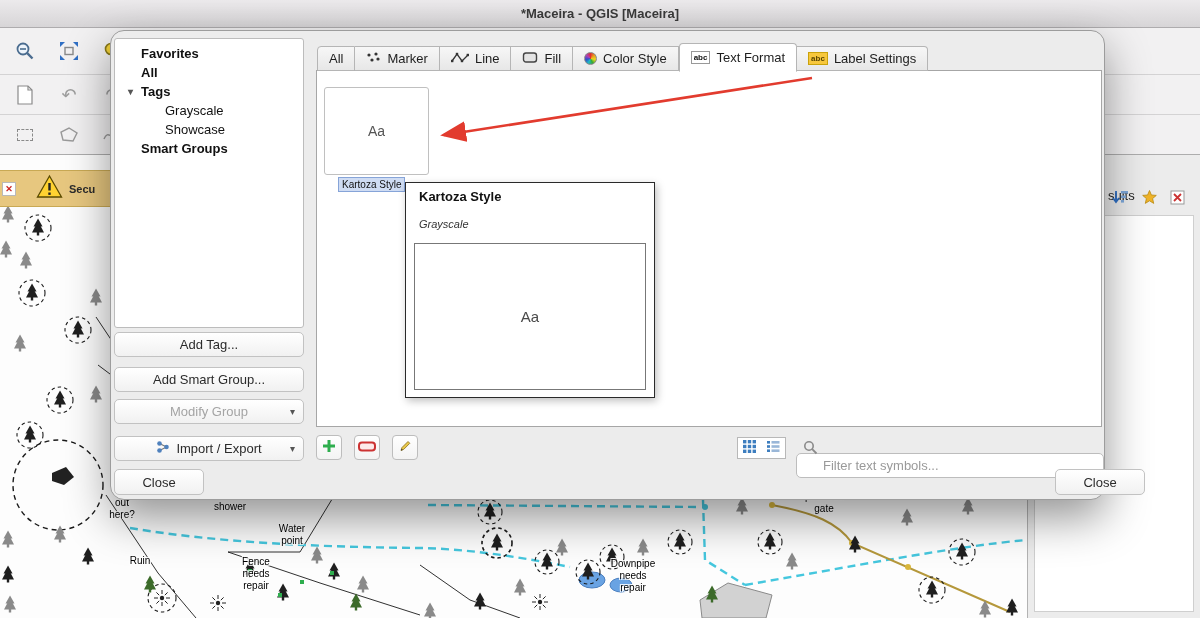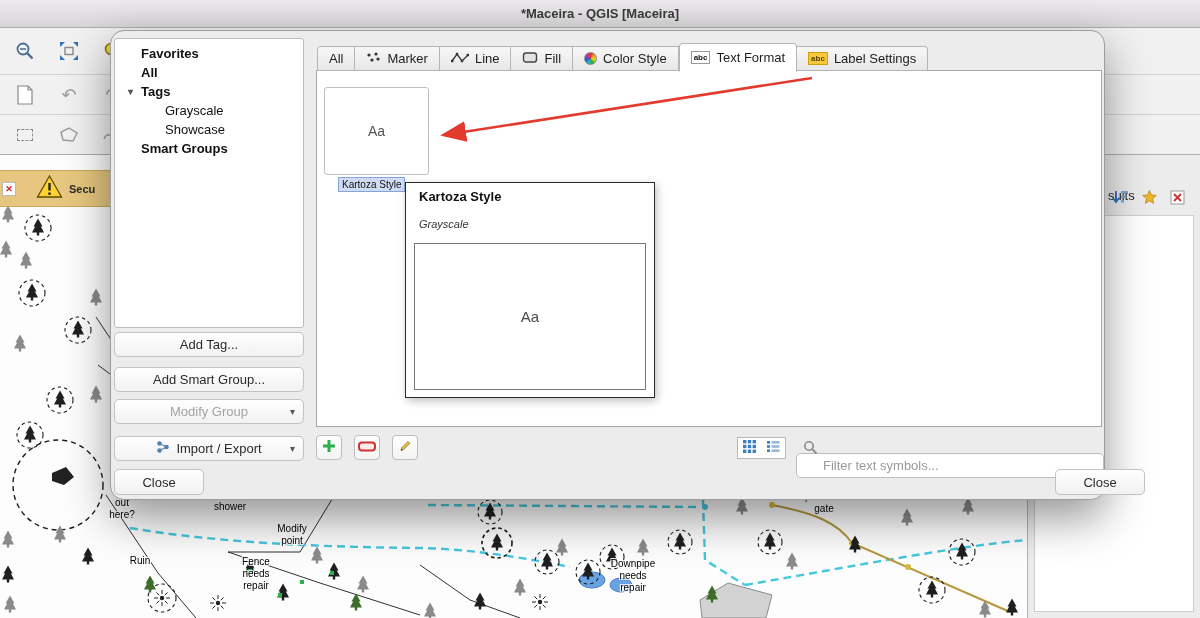--- a/index.html
+++ b/index.html
@@ -299,21 +299,21 @@
     <use href="#fountain" x="218" y="448"></use>
     <use href="#fountain" x="540" y="447"></use>
   </svg>
 </div>
 
 <span class="map-label" style="left:100px;top:497px;width:44px">out
 here?</span>
 <span class="map-label" style="left:204px;top:477px;width:52px">to
 outdoor
 shower</span>
-<span class="map-label" style="left:268px;top:523px;width:48px">Modify
+<span class="map-label" style="left:268px;top:523px;width:48px">Water
 point</span>
 <span class="map-label" style="left:232px;top:556px;width:48px">Fence
 needs
 repair</span>
 <span class="map-label" style="left:120px;top:555px;width:40px">Ruin</span>
 <span class="map-label" style="left:602px;top:558px;width:62px">Downpipe
 needs
 repair</span>
 <span class="map-label" style="left:796px;top:491px;width:56px">paddock
 gate</span>

